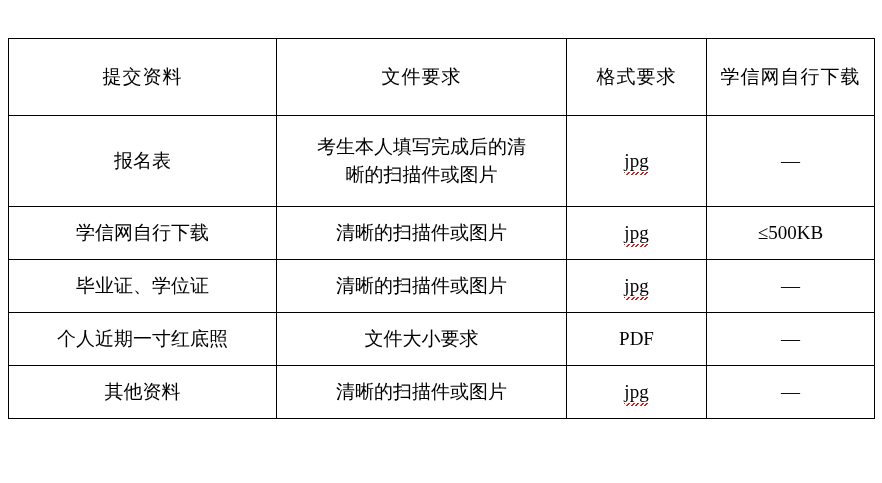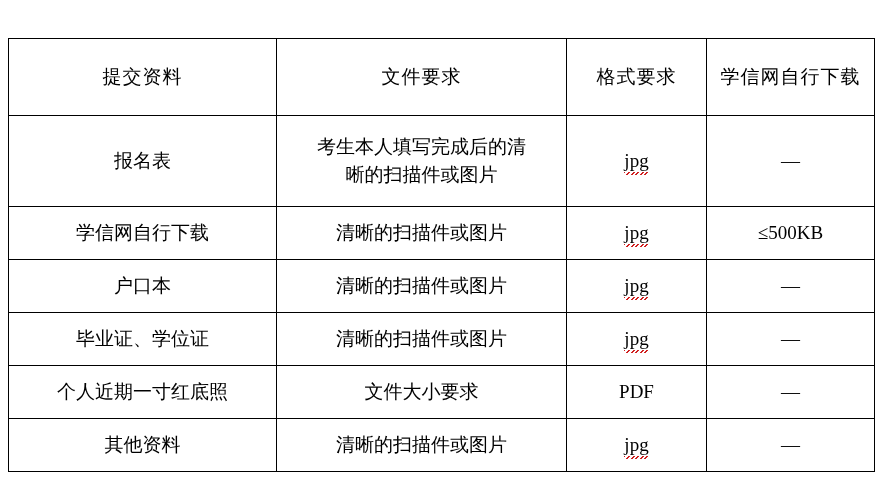--- a/index.html
+++ b/index.html
@@ -107,26 +107,20 @@
         <td><span class="spellerr">jpg</span></td>
         <td class="dash">—</td>
       </tr>
       <tr>
         <td>学信网自行下载</td>
         <td>清晰的扫描件或图片</td>
         <td><span class="spellerr">jpg</span></td>
         <td>≤500KB</td>
       </tr>
       <tr>
-        <td>户口本</td>
-        <td>清晰的扫描件或图片</td>
-        <td><span class="spellerr">jpg</span></td>
-        <td class="dash">—</td>
-      </tr>
-      <tr>
         <td>毕业证、学位证</td>
         <td>清晰的扫描件或图片</td>
         <td><span class="spellerr">jpg</span></td>
         <td class="dash">—</td>
       </tr>
       <tr>
         <td>个人近期一寸红底照</td>
         <td>文件大小要求</td>
         <td>PDF</td>
         <td class="dash">—</td>

